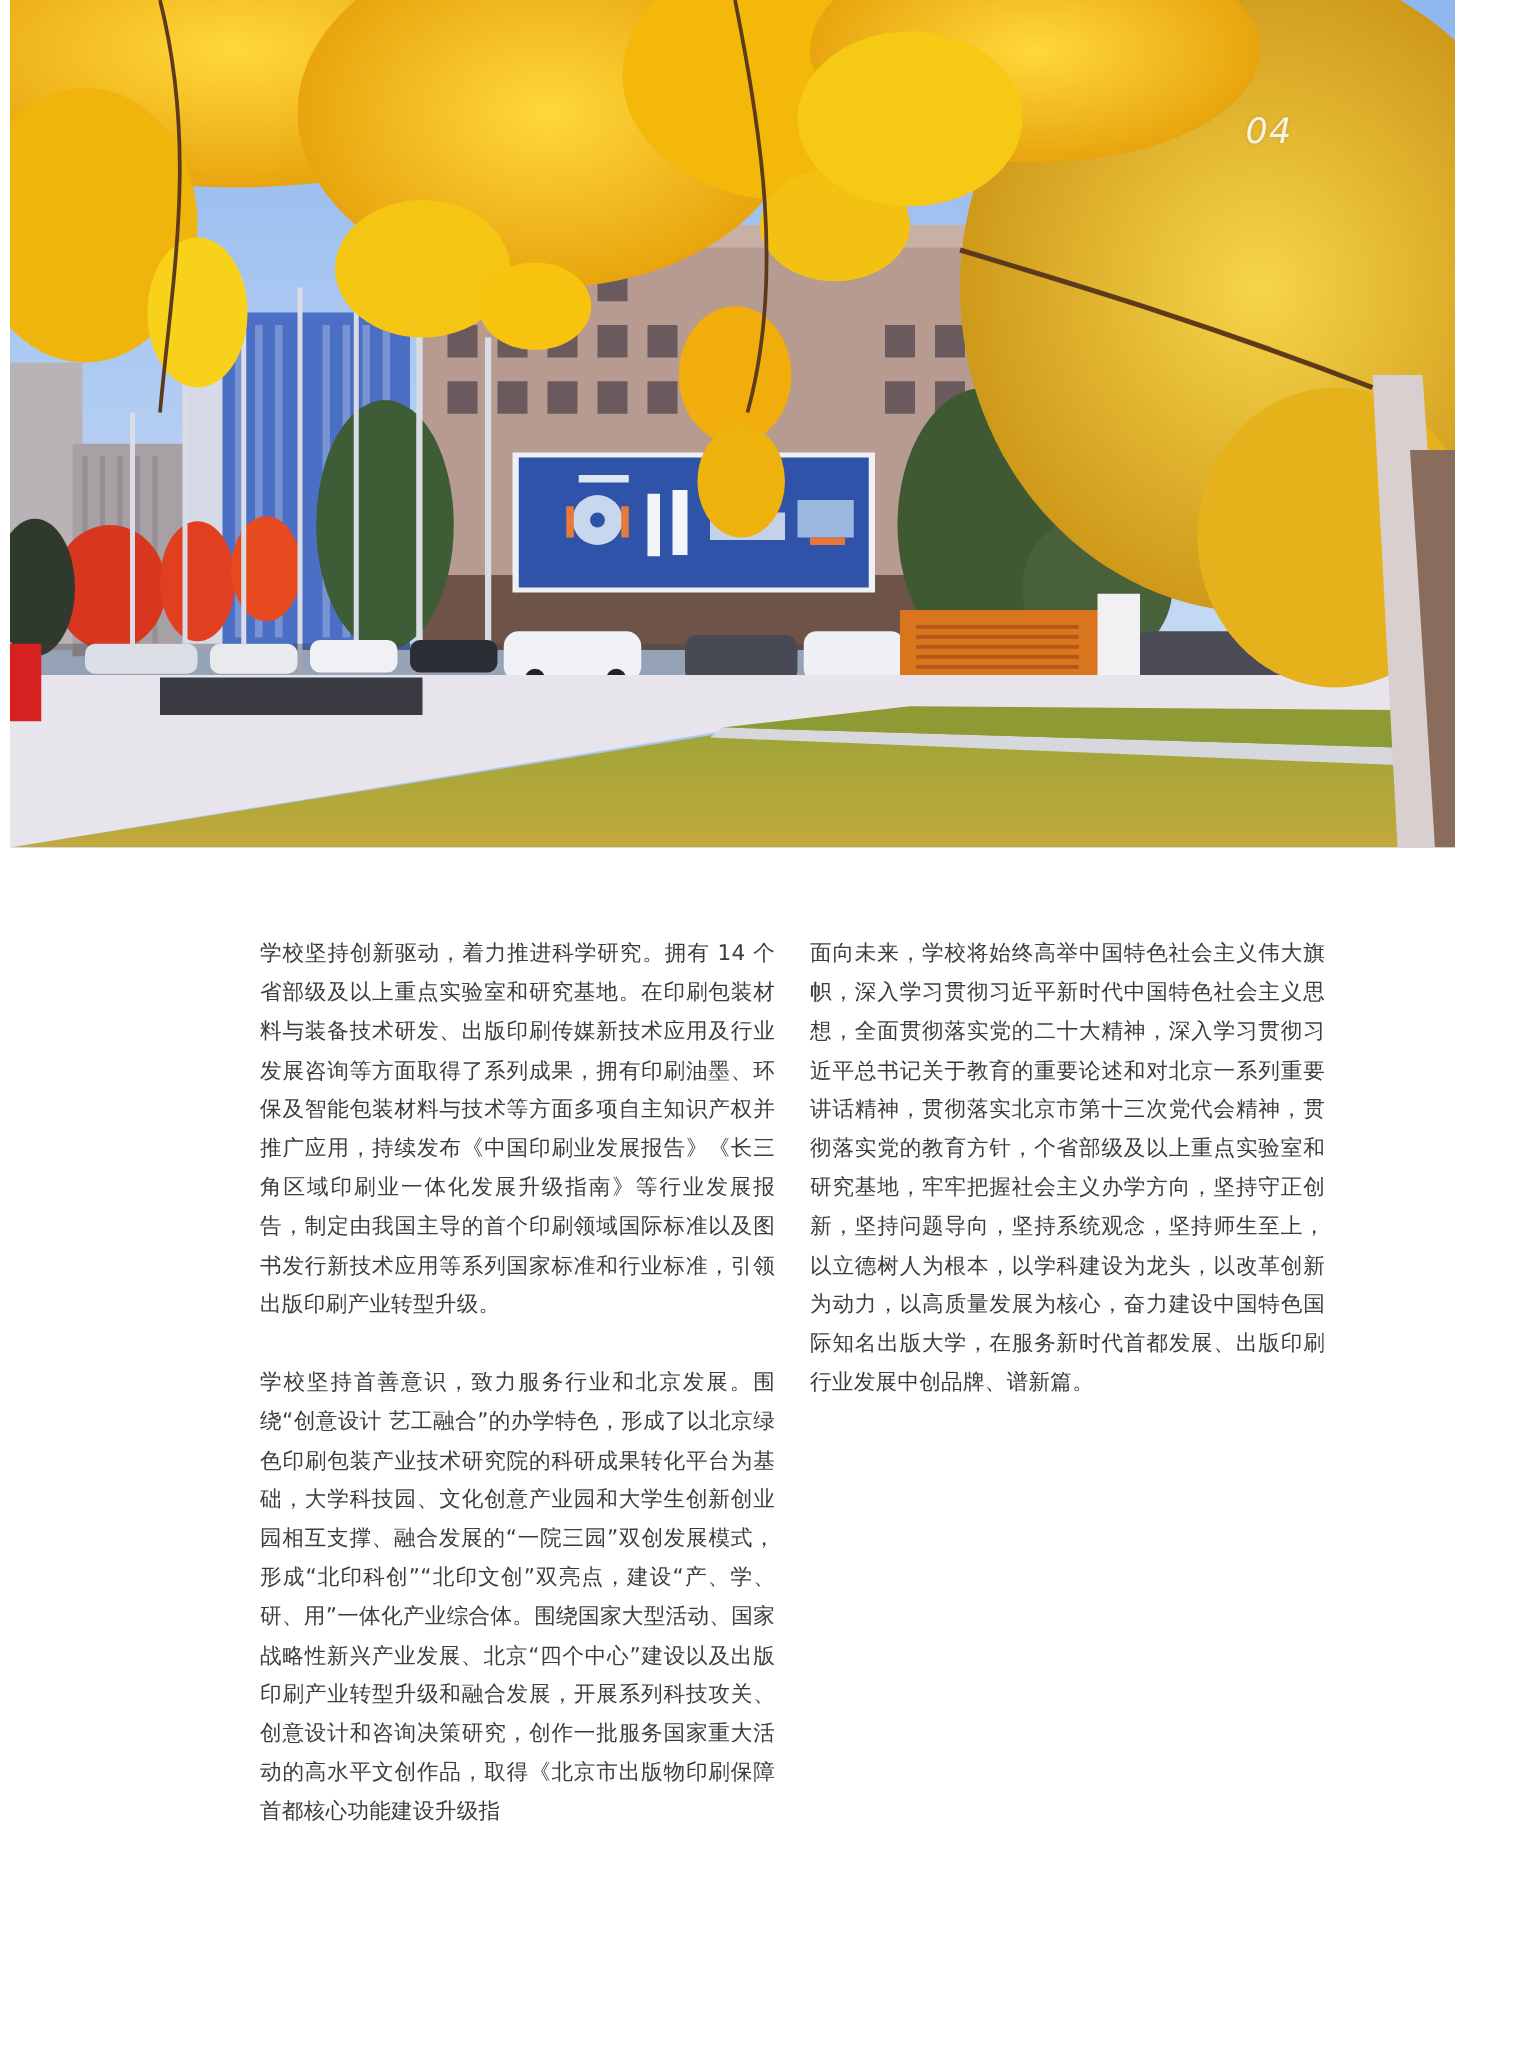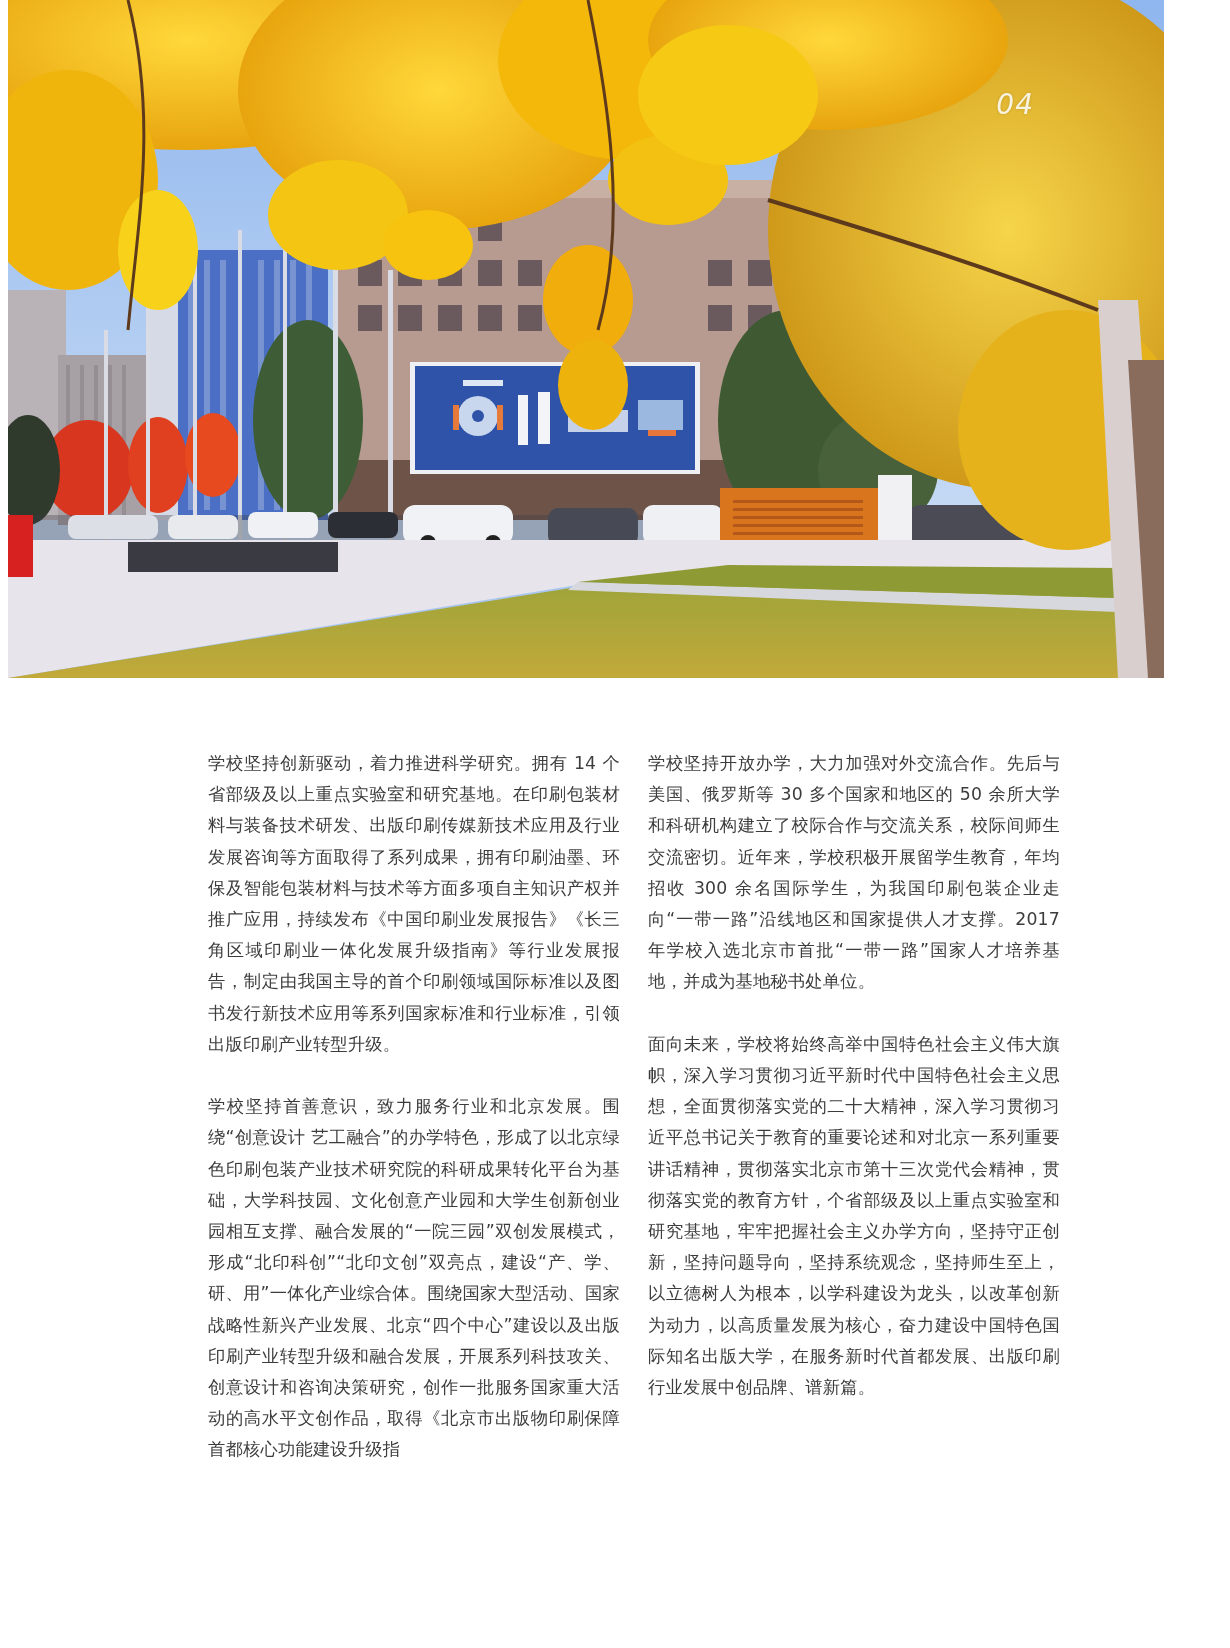--- a/index.html
+++ b/index.html
@@ -207,16 +207,15 @@
   </svg>
   <div class="page-number">04</div>
 </div>
 
 <div class="article">
   <div class="col">
     <p>学校坚持创新驱动，着力推进科学研究。拥有 14 个省部级及以上重点实验室和研究基地。在印刷包装材料与装备技术研发、出版印刷传媒新技术应用及行业发展咨询等方面取得了系列成果，拥有印刷油墨、环保及智能包装材料与技术等方面多项自主知识产权并推广应用，持续发布《中国印刷业发展报告》《长三角区域印刷业一体化发展升级指南》等行业发展报告，制定由我国主导的首个印刷领域国际标准以及图书发行新技术应用等系列国家标准和行业标准，引领出版印刷产业转型升级。</p>
     <p>学校坚持首善意识，致力服务行业和北京发展。围绕“创意设计 艺工融合”的办学特色，形成了以北京绿色印刷包装产业技术研究院的科研成果转化平台为基础，大学科技园、文化创意产业园和大学生创新创业园相互支撑、融合发展的“一院三园”双创发展模式，形成“北印科创”“北印文创”双亮点，建设“产、学、研、用”一体化产业综合体。围绕国家大型活动、国家战略性新兴产业发展、北京“四个中心”建设以及出版印刷产业转型升级和融合发展，开展系列科技攻关、创意设计和咨询决策研究，创作一批服务国家重大活动的高水平文创作品，取得《北京市出版物印刷保障首都核心功能建设升级指</p>
   </div>
   <div class="col">
-    <p>学校坚持开放办学，大力加强对外交流合作。先后与美国、俄罗斯等 30 多个国家和地区的 50 余所大学和科研机构建立了校际合作与交流关系，校际间师生交流密切。近年来，学校积极开展留学生教育，年均招收 300 余名国际学生，为我国印刷包装企业走向“一带一路”沿线地区和国家提供人才支撑。2017 年学校入选北京市首批“一带一路”国家人才培养基地，并成为基地秘书处单位。</p>
     <p>面向未来，学校将始终高举中国特色社会主义伟大旗帜，深入学习贯彻习近平新时代中国特色社会主义思想，全面贯彻落实党的二十大精神，深入学习贯彻习近平总书记关于教育的重要论述和对北京一系列重要讲话精神，贯彻落实北京市第十三次党代会精神，贯彻落实党的教育方针，个省部级及以上重点实验室和研究基地，牢牢把握社会主义办学方向，坚持守正创新，坚持问题导向，坚持系统观念，坚持师生至上，以立德树人为根本，以学科建设为龙头，以改革创新为动力，以高质量发展为核心，奋力建设中国特色国际知名出版大学，在服务新时代首都发展、出版印刷行业发展中创品牌、谱新篇。</p>
   </div>
 </div>
 
 </body></html>

